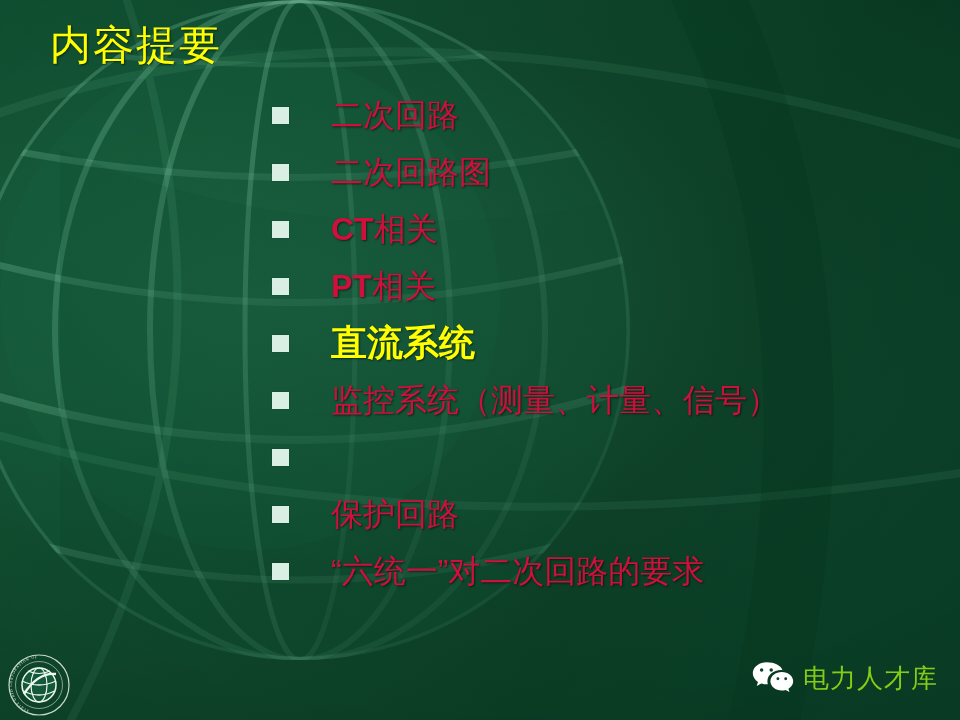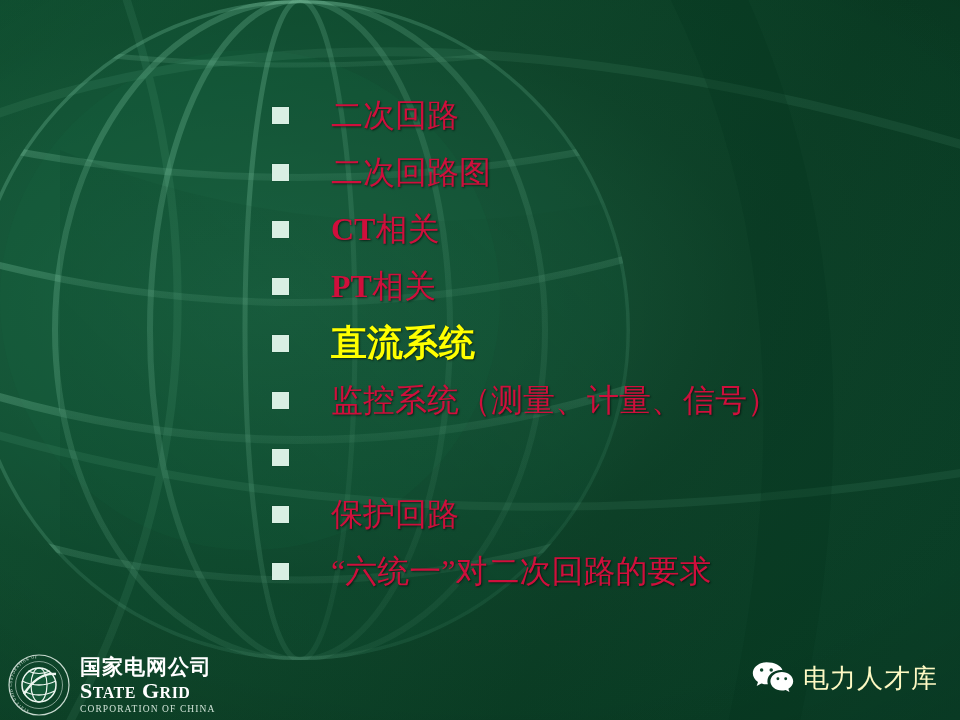--- a/index.html
+++ b/index.html
@@ -73,21 +73,21 @@
     box-shadow: 0 0 1px rgba(0,0,0,0.35);
     margin-right: 42px;
     margin-top: 2px;
   }
   .label {
     white-space: nowrap;
     font-size: 32px;
     line-height: 1;
     color: #cf0f3c;
     text-shadow: 1px 1px 2px rgba(0,0,0,0.55);
-    font-family: Liberation Serif, serif;
+    font-family: Liberation Sans, sans-serif;
   }
   .item.highlight .label {
     color: #ffff00;
     font-size: 36px;
     font-weight: bold;
   }
   .item.latin .label {
     font-weight: bold;
     text-align: right;
   }
@@ -135,21 +135,21 @@
   .wechat {
     position: absolute;
     right: 22px;
     bottom: 24px;
     display: flex;
     align-items: center;
   }
   .wechat-icon { width: 44px; height: 36px; flex: 0 0 auto; }
   .wechat-label {
     margin-left: 8px;
-    color: #fef9c3;
+    color: #84cc16;
     font-size: 26px;
     letter-spacing: 1px;
     font-family: "Liberation Sans", "DejaVu Sans", sans-serif;
   }
 </style>
 </head>
 <body>
 
 <div id="slide">
 
@@ -198,20 +198,21 @@
         <path d="M 120 -20 Q 260 380 60 740" stroke-width="8"></path>
       </g>
       <g fill="none" stroke="#05341e" opacity="0.28">
         <path d="M 700 -20 Q 860 300 760 740" stroke-width="70"></path>
       </g>
     </svg>
   </div>
 
   <div class="bg-vignette"></div>
 
+  <div class="title">内容提要</div>
 
   <div class="list">
 
     <div class="item">
       <span class="bullet"></span>
       <span class="label">二次回路</span>
     </div>
 
     <div class="item">
       <span class="bullet"></span>
@@ -271,25 +272,20 @@
           <path d="M 14 27 Q 31 35 48 27" fill="none" stroke="#eef7f1" stroke-width="1.3"></path>
           <path d="M 15.5 37 Q 31 45 46.5 37" fill="none" stroke="#eef7f1" stroke-width="1.3"></path>
           <path d="M 20 17 Q 31 22 42 17" fill="none" stroke="#eef7f1" stroke-width="1.1"></path>
           <path d="M 16 40 Q 30 18 48 20" fill="none" stroke="#eef7f1" stroke-width="2.4"></path>
         </g>
         <text font-size="3.5" fill="#e9f3ec" font-family="'Liberation Serif', serif" letter-spacing="0.9">
           <textPath href="#ringPath" startOffset="6%">STATE GRID CORPORATION OF</textPath>
         </text>
       </svg>
     </div>
-    <div class="sg-text">
-      <div class="sg-cn">国家电网公司</div>
-      <div class="sg-en"><span>S</span><span class="small">TATE</span> <span>G</span><span class="small">RID</span></div>
-      <div class="sg-sub">CORPORATION OF CHINA</div>
-    </div>
   </div>
 
   <div class="wechat">
     <div class="wechat-icon">
       <svg viewBox="0 0 44 36" xmlns="http://www.w3.org/2000/svg">
         <g fill="#ffffff">
           <path d="M15.5 2.2C7.9 2.2 1.8 7.2 1.8 13.3c0 3.5 2 6.6 5.2 8.6l-1.3 4 4.6-2.3c1.6.45 3.35.7 5.2.7.45 0 .9-.02 1.35-.05-.3-.95-.45-1.95-.45-2.95 0-6.2 6.1-11.2 13.6-11.2.5 0 1 .03 1.5.08C30.2 5.6 23.6 2.2 15.5 2.2z"></path>
           <circle cx="10.6" cy="10.1" r="1.75" fill="#0c4429"></circle>
           <circle cx="20.2" cy="10.1" r="1.75" fill="#0c4429"></circle>
           <path d="M42.2 21.3c0-5.1-5.1-9.3-11.4-9.3s-11.4 4.2-11.4 9.3c0 5.1 5.1 9.3 11.4 9.3 1.35 0 2.65-.2 3.85-.55l3.8 1.95-1.05-3.3c2.9-1.7 4.8-4.4 4.8-7.4z"></path>

